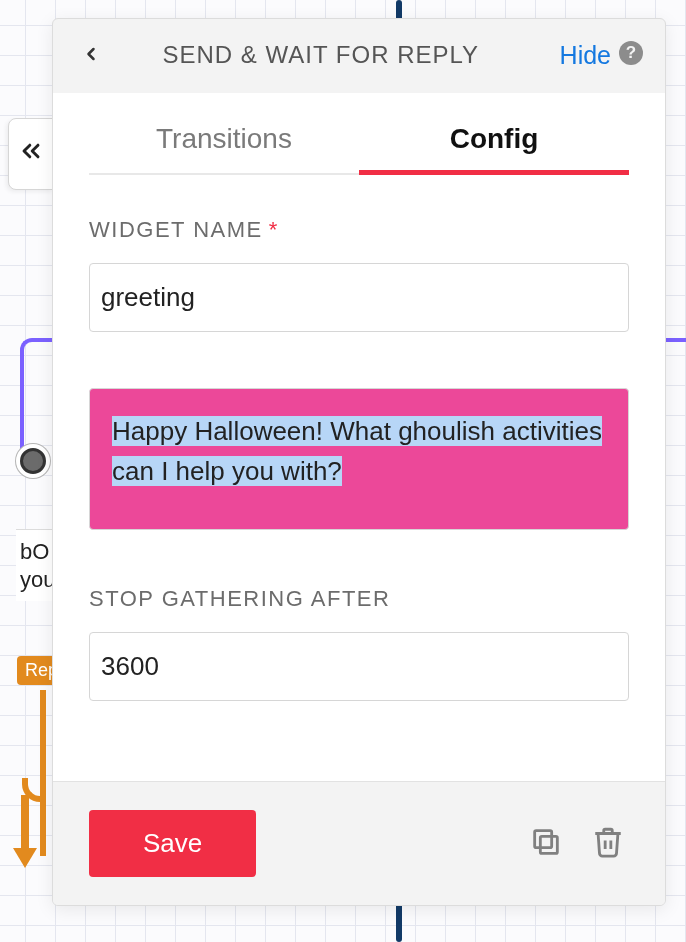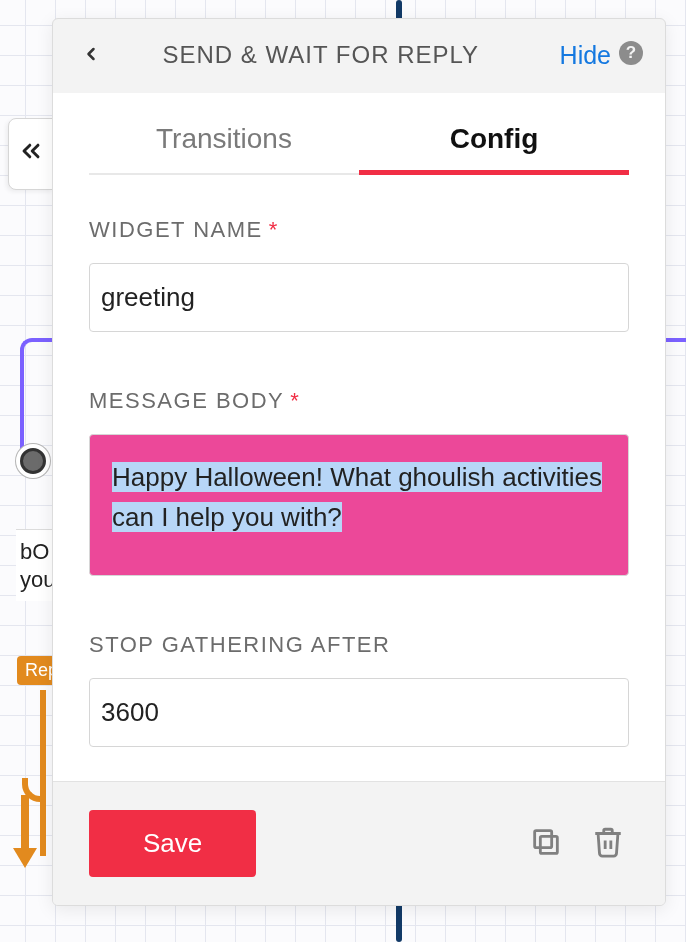--- a/index.html
+++ b/index.html
@@ -384,23 +384,20 @@
     <div class="form-area">
 
       <div class="field">
         <label class="field-label">
           <span>WIDGET NAME</span><span class="req">*</span>
         </label>
         <input class="text-input" type="text" value="greeting" style="">
       </div>
 
       <div class="field">
-        <label class="field-label">
-          <span>MESSAGE BODY</span><span class="req">*</span>
-        </label>
         <div class="textarea" contenteditable="true" style=""><span class="hl">Happy Halloween! What ghoulish activities can I help you with?</span></div>
       </div>
 
       <div class="field">
         <label class="field-label">
           <span>STOP GATHERING AFTER</span>
         </label>
         <input class="text-input" type="text" value="3600" style="">
       </div>
 

